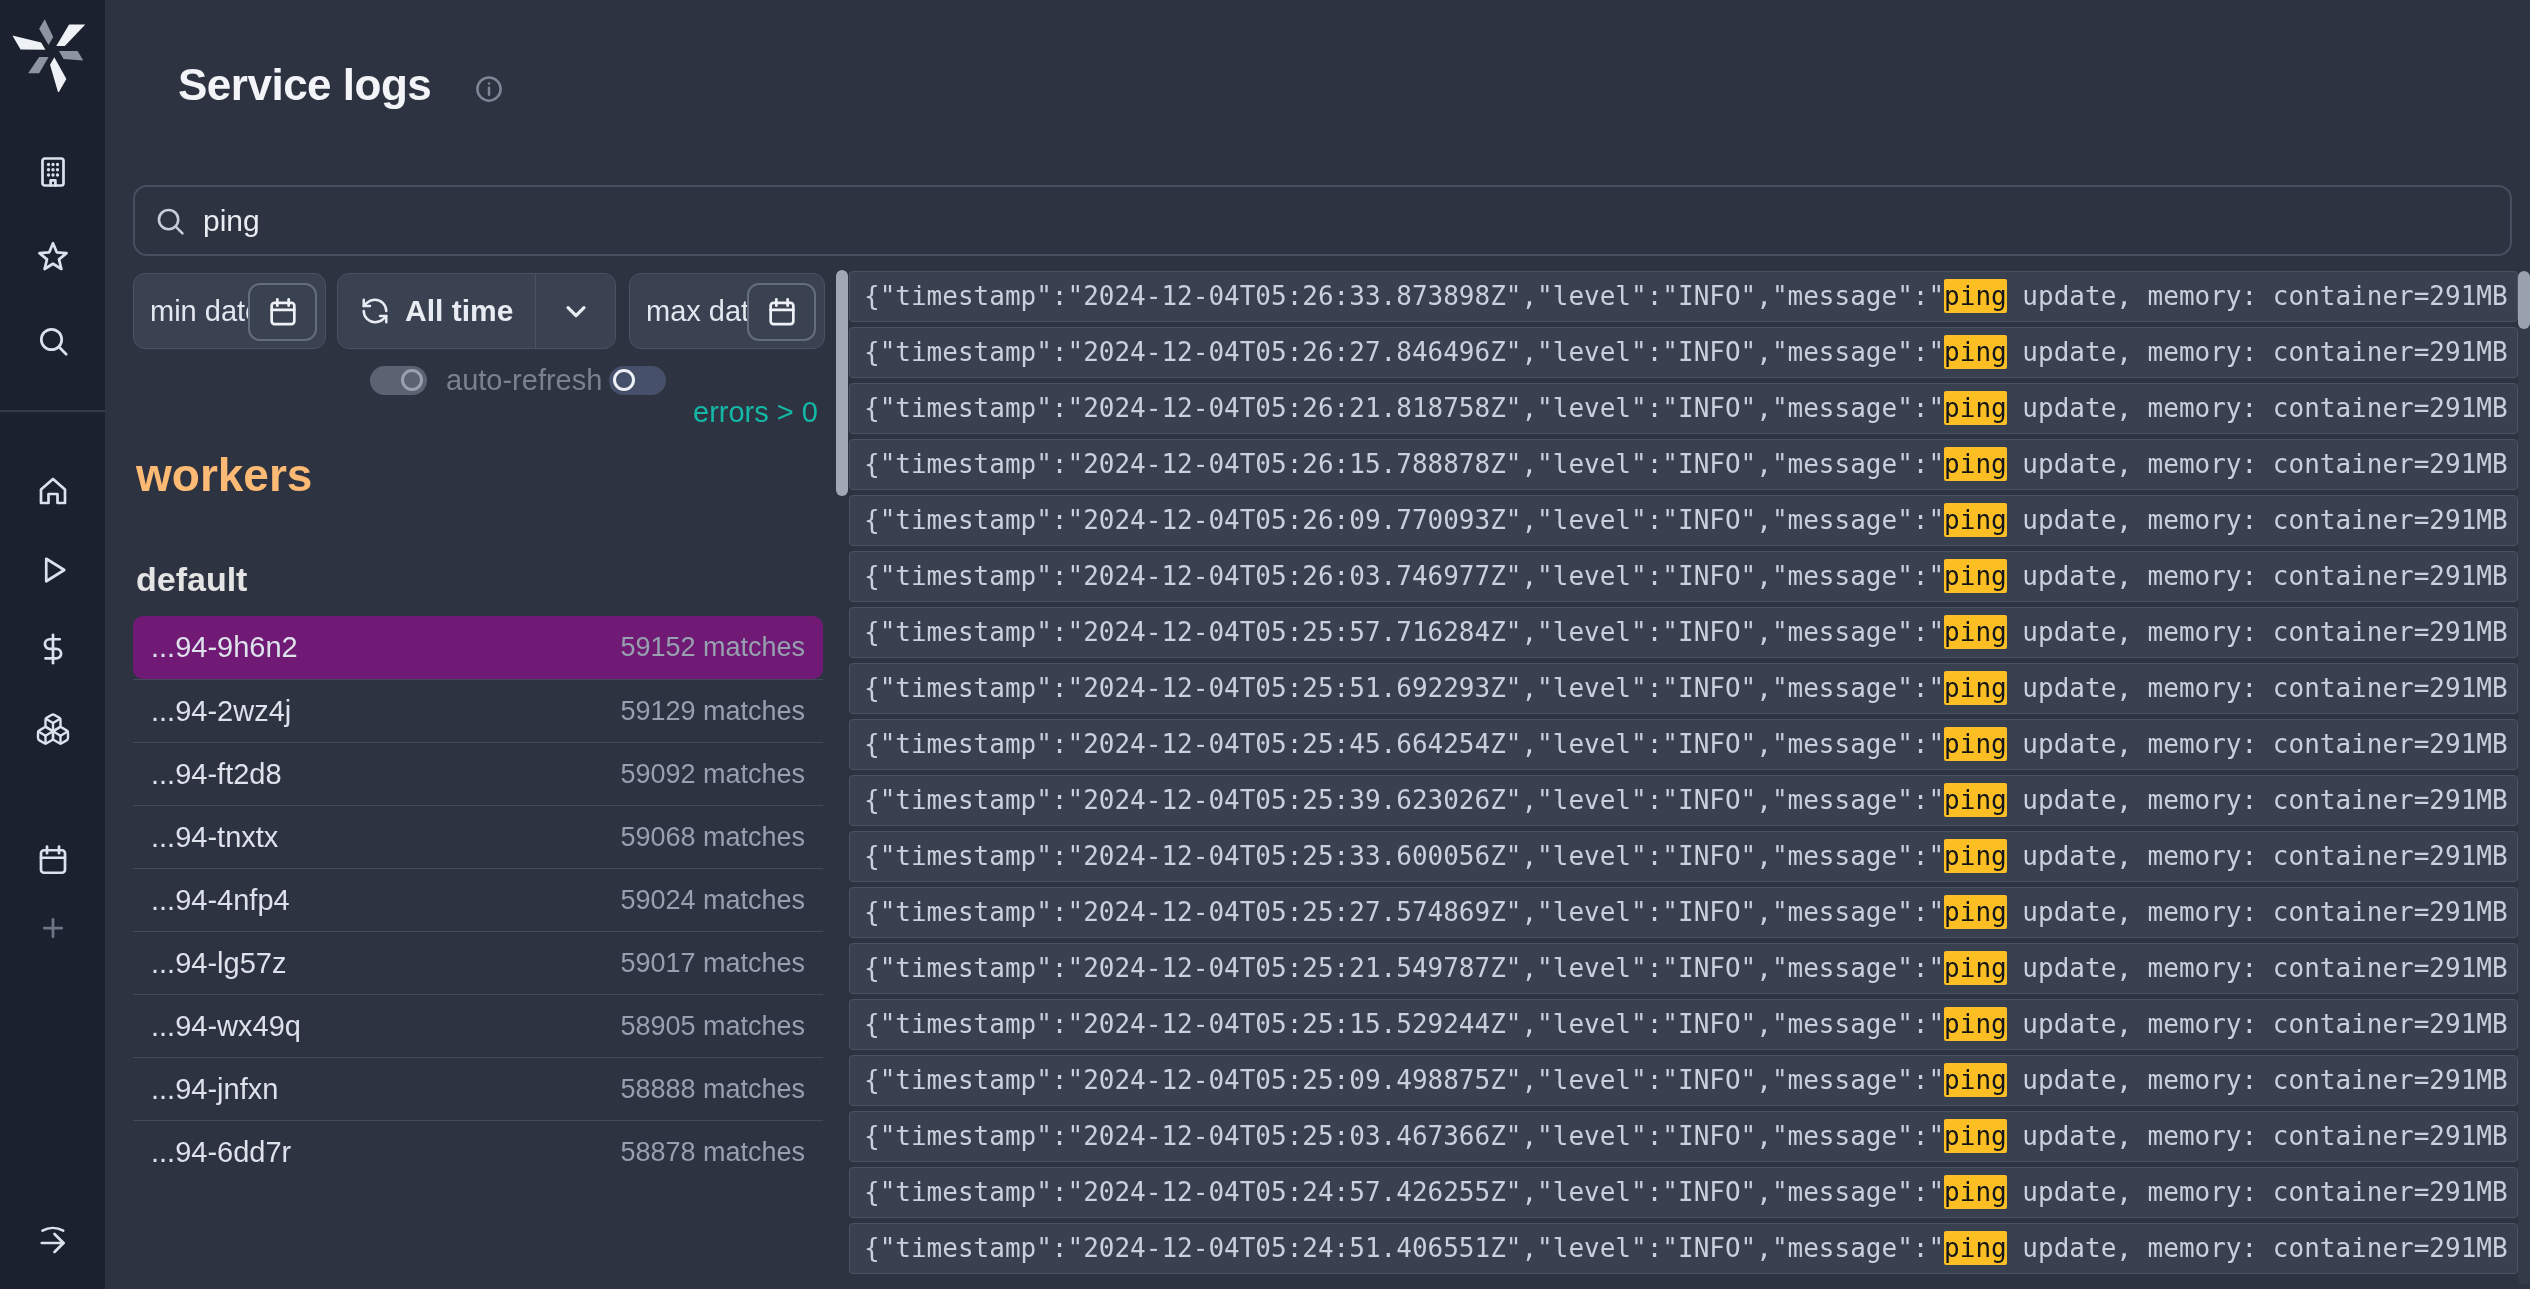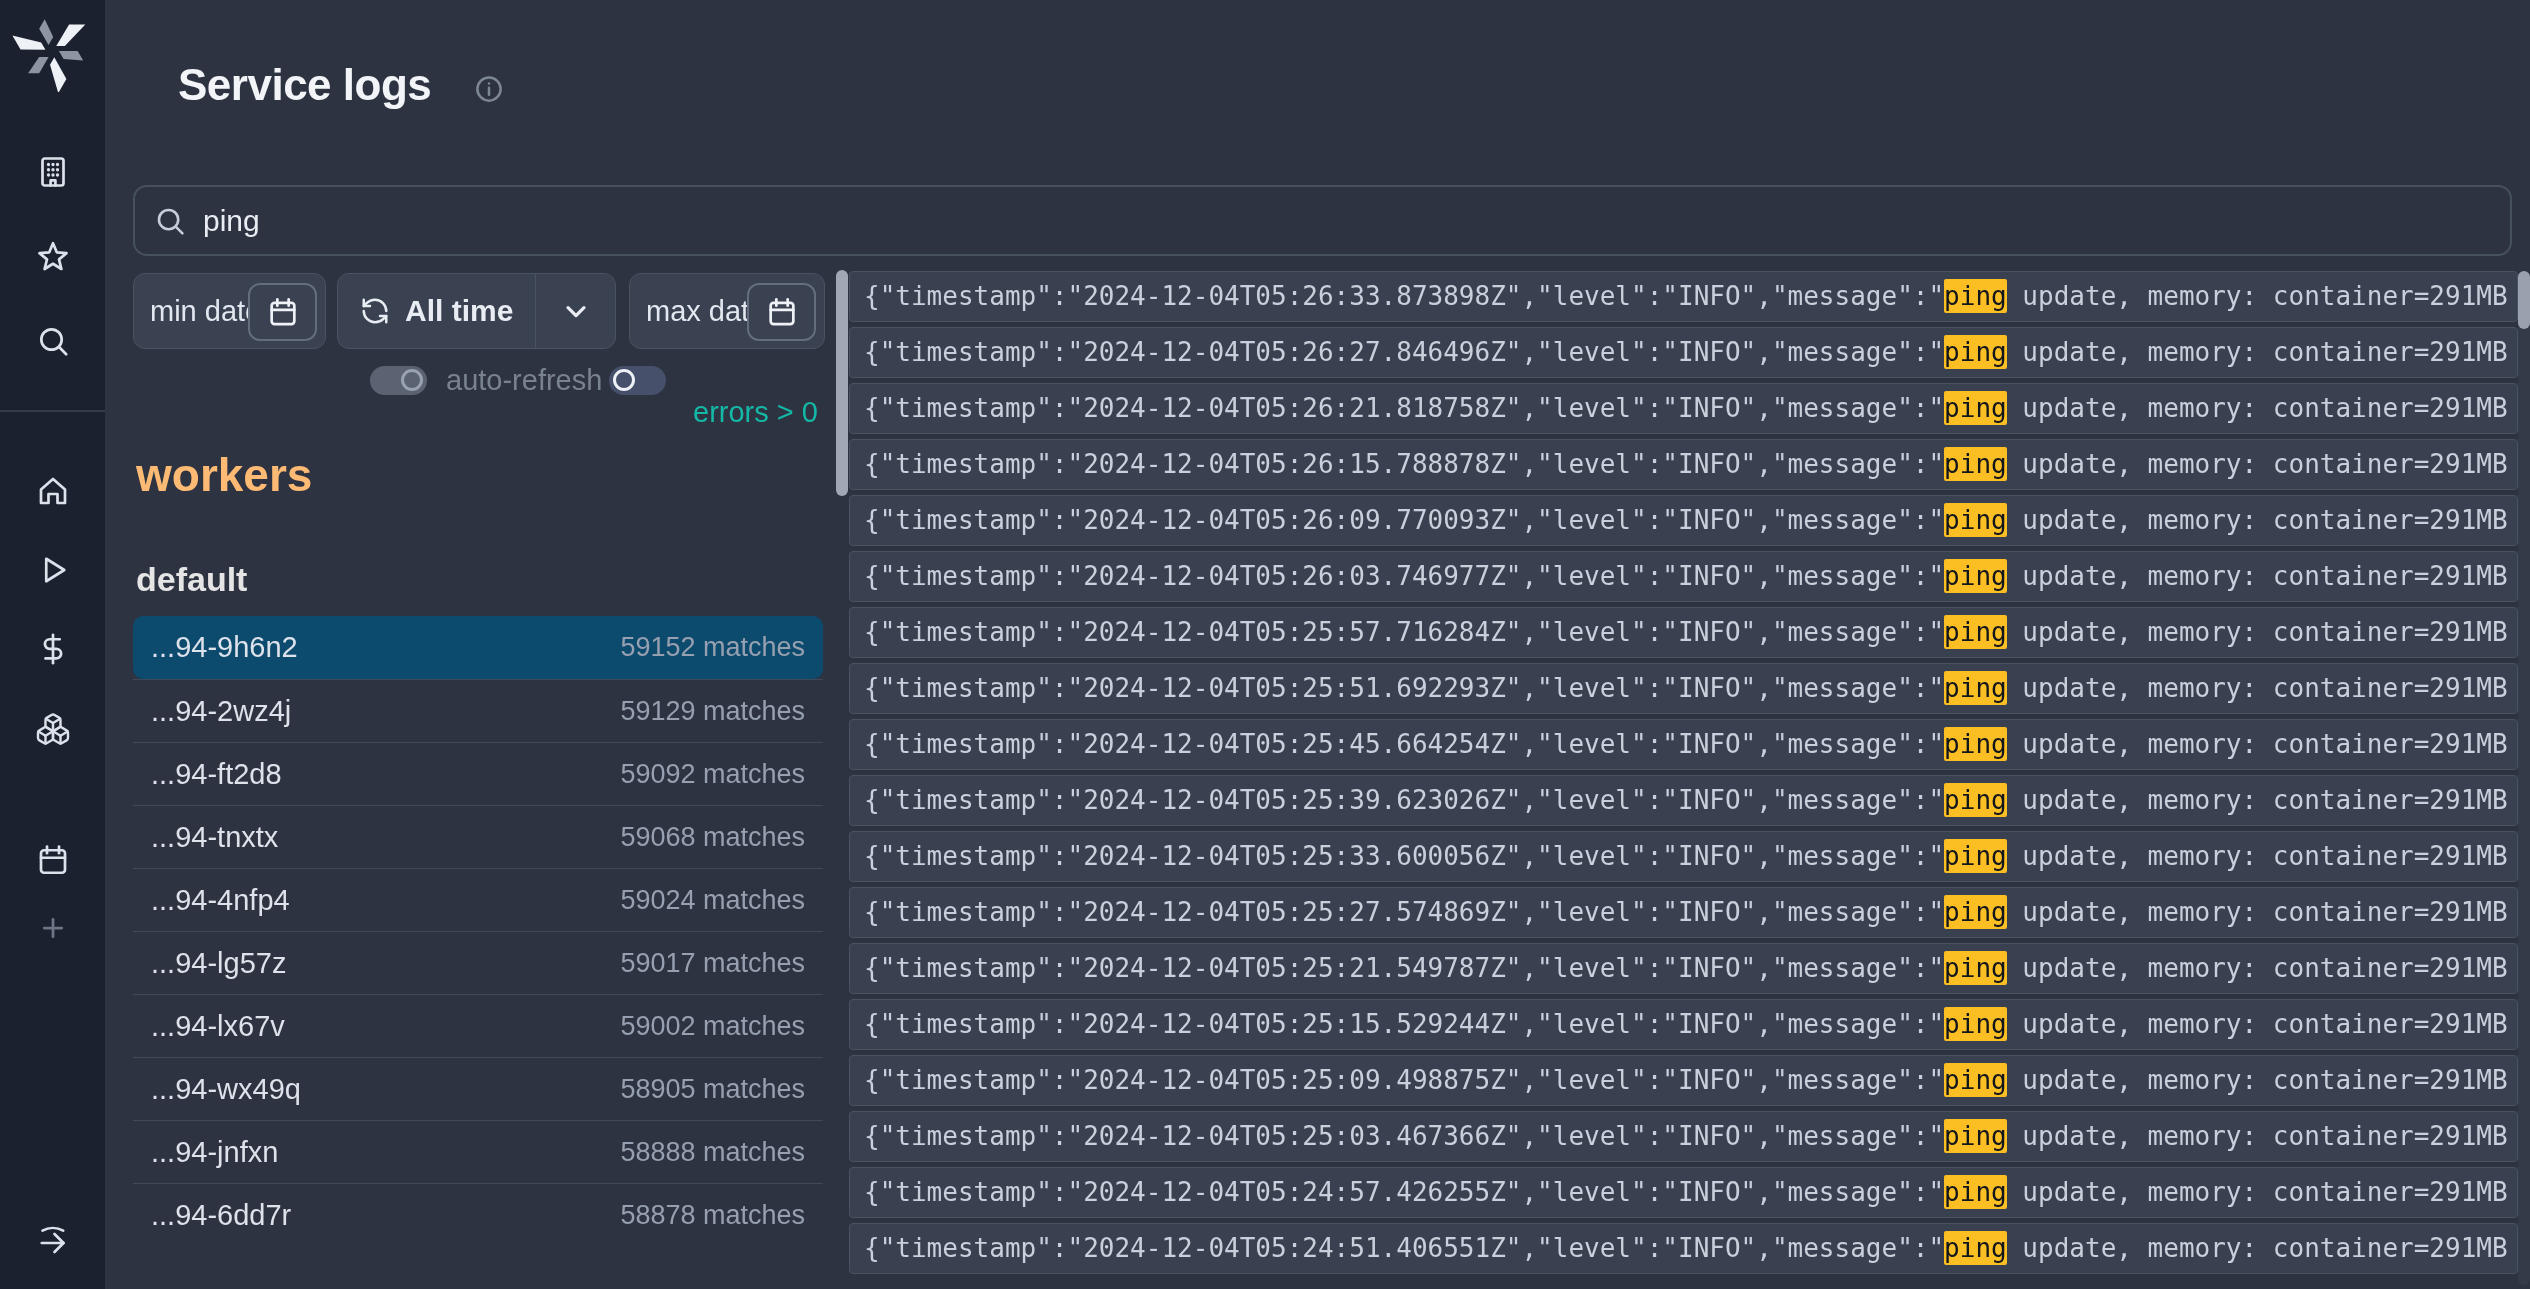--- a/index.html
+++ b/index.html
@@ -44,21 +44,21 @@
   .sw-err  { left:609px; }
   .tog-label { position:absolute; top:366px; font-size:29px; line-height:29px; }
   .lbl-auto { left:446px; color:#79828f; }
   .lbl-err  { left:693px; color:#14b8a6; font-weight:400;margin-top:32px; }
   
   .workers-heading { position:absolute; left:136px; top:448px; font-size:46px; font-weight:700; color:#fdba74; }
   .worker-group { position:absolute; left:136px; top:560px; font-size:34px; font-weight:700; color:#e5e5e5; }
   .worker-list { position:absolute; left:133px; top:616px; width:690px; height:673px; overflow:hidden; }
   .worker-row { height:63px; display:flex; align-items:center; justify-content:space-between; padding:0 18px; cursor:pointer; }
   .worker-row + .worker-row { border-top:1px solid #404a59; }
-  .worker-row.selected { background:#0c4a6e; border-radius:10px; }
+  .worker-row.selected { background:#701a75; border-radius:10px; }
   .w-name { font-size:29px; color:#dde2eb; }
   .w-matches { font-size:27px; color:#97a0b0; }
   
   .sb-left { position:absolute; left:836px; top:270px; width:12px; height:226px; border-radius:6px; background:#a0a8b5; cursor:pointer; }
   .sb-right-track { position:absolute; left:2518px; top:271px; width:12px; height:1014px; border-radius:6px; background:#343b48; }
   .sb-right { position:absolute; left:2518px; top:271px; width:12px; height:58px; border-radius:6px; background:#99a1ae; cursor:pointer; }
   
   .logs { position:absolute; left:849px; top:271px; width:1669px; height:1018px; overflow:hidden; }
   .log-row { height:51px; margin-bottom:5px; background:#394050; border:1px solid #4a5361; border-radius:4px; overflow:hidden; }
   .log-text { display:block; white-space:pre; font-family:"DejaVu Sans Mono", monospace; font-size:26px; line-height:48px; color:#c9cfdb; padding-left:14px; }
@@ -256,24 +256,20 @@
     <div class="worker-row">
       <span class="w-name">...94-4nfp4</span>
       <span class="w-matches">59024 matches</span>
     </div>
 
     <div class="worker-row">
       <span class="w-name">...94-lg57z</span>
       <span class="w-matches">59017 matches</span>
     </div>
 
-    <div class="worker-row">
-      <span class="w-name">...94-lx67v</span>
-      <span class="w-matches">59002 matches</span>
-    </div>
 
     <div class="worker-row">
       <span class="w-name">...94-wx49q</span>
       <span class="w-matches">58905 matches</span>
     </div>
 
     <div class="worker-row">
       <span class="w-name">...94-jnfxn</span>
       <span class="w-matches">58888 matches</span>
     </div>

